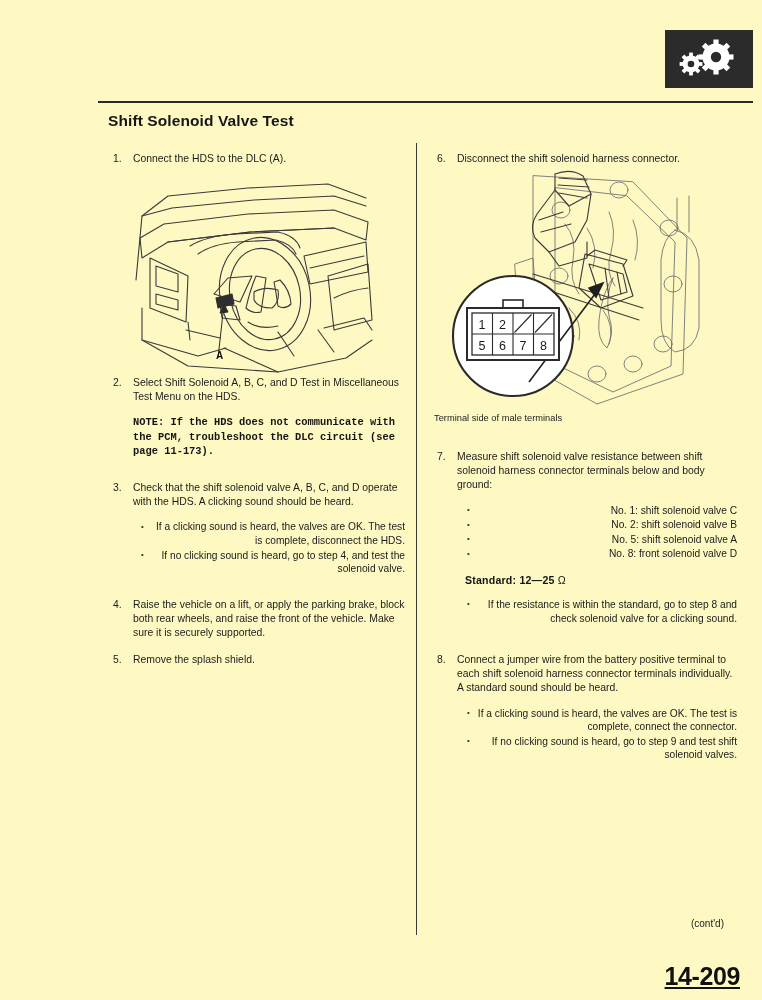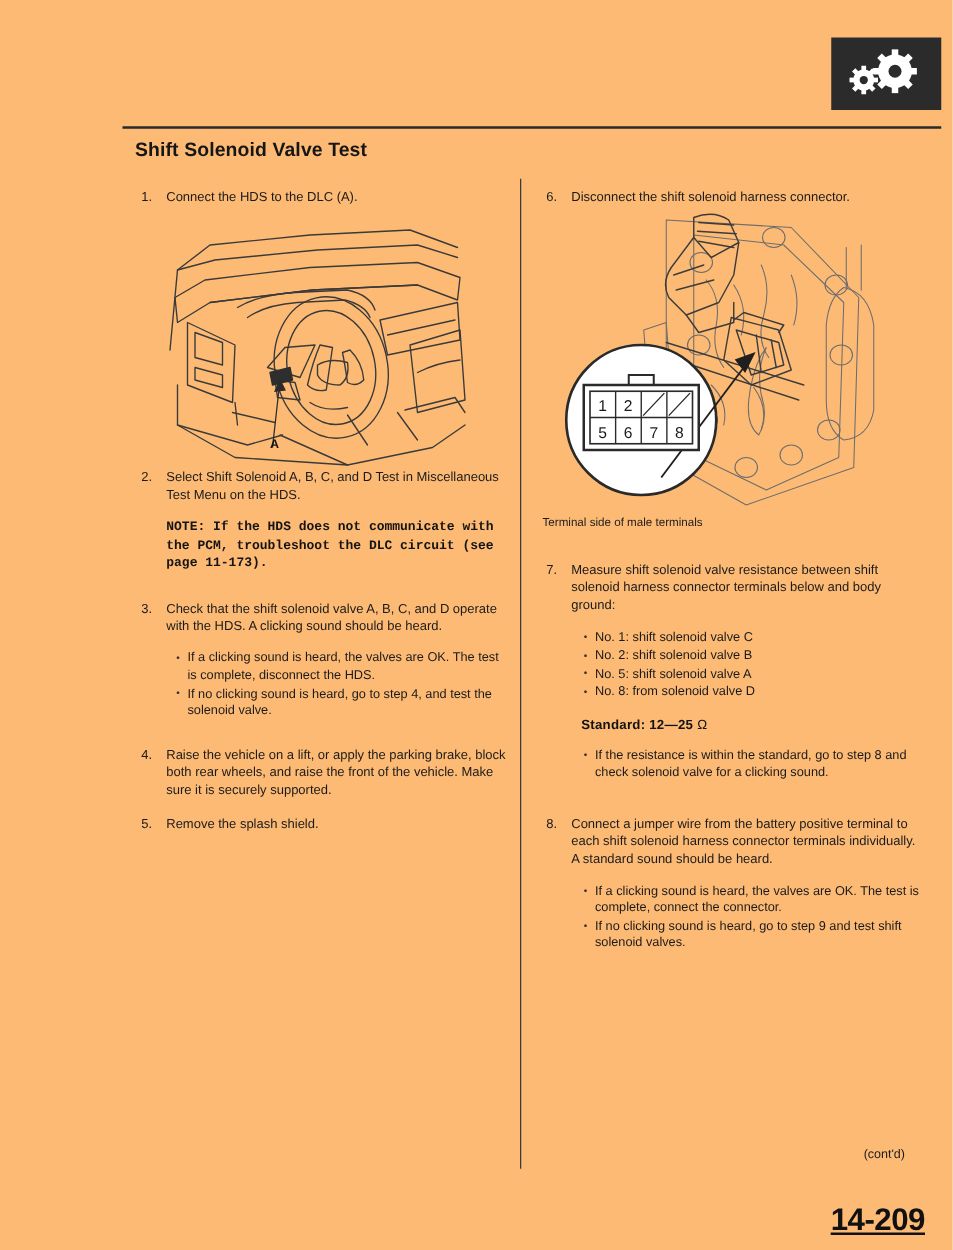--- a/index.html
+++ b/index.html
@@ -15,21 +15,21 @@
     font-family: "Liberation Sans", sans-serif;
     color: #1a1a1a;
     overflow: hidden;
   }
 
   .page {
     position: absolute;
     left: 0; top: 0;
     width: 762px;
     height: 1000px;
-    background: #fdba74;
+    background: #fef9c3;
   }
 
   
   .logo-box {
     position: absolute;
     left: 665px;
     top: 30px;
     width: 88px;
     height: 58px;
     background: #2b2b2b;
@@ -101,20 +101,21 @@
     margin: 9px 0 0 0;
     padding: 0 0 0 28px;
     font-size: 10.2px;
     line-height: 13.6px;
   }
   .bullets.tight { padding-left: 30px; }
   .bullets li {
     position: relative;
     padding-left: 9px;
     margin-bottom: 1px;
+    text-align: right;
   }
   .bullets li::before {
     content: "\2022";
     position: absolute;
     left: 0;
     top: -0.5px;
     font-size: 8px;
     color: #333;
   }
 
@@ -435,21 +436,21 @@
 
   <div class="blk-r" style="left:437px; top:450px;">
     <div class="step">
       <span class="num">7.</span>
       <span class="step-body">Measure shift solenoid valve resistance between shift solenoid harness connector terminals below and body ground:</span>
     </div>
     <ul class="bullets tight">
       <li>No. 1: shift solenoid valve C</li>
       <li>No. 2: shift solenoid valve B</li>
       <li>No. 5: shift solenoid valve A</li>
-      <li>No. 8: from solenoid valve D</li>
+      <li>No. 8: front solenoid valve D</li>
     </ul>
     <div class="standard">
       <span>Standard:</span>
       <span>12—25</span>
       <span class="ohm">Ω</span>
     </div>
     <ul class="bullets tight" style="margin-top:12px;">
       <li>If the resistance is within the standard, go to step 8 and check solenoid valve for a clicking sound.</li>
     </ul>
   </div>

